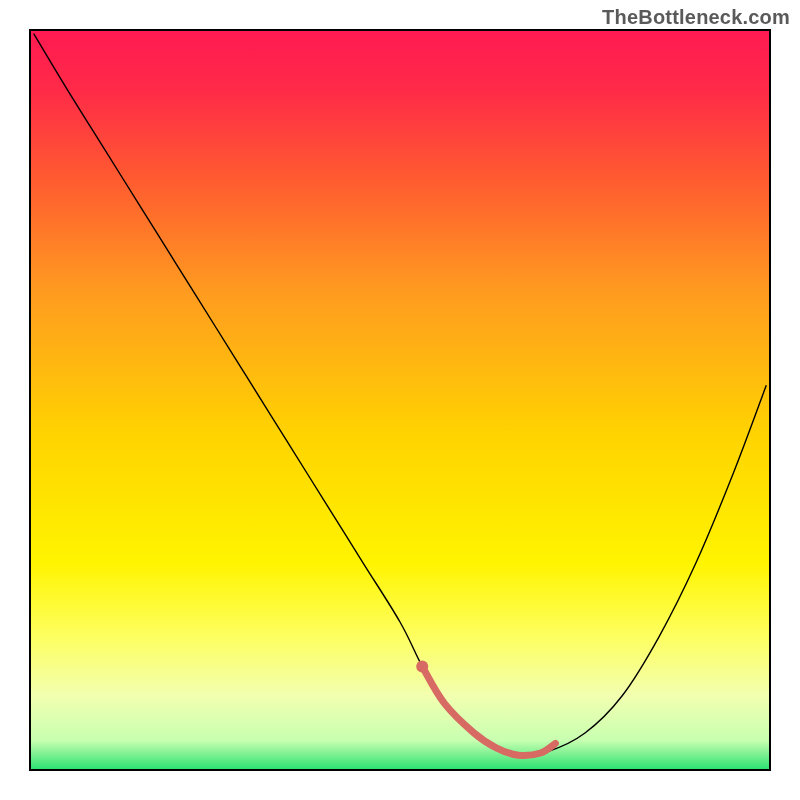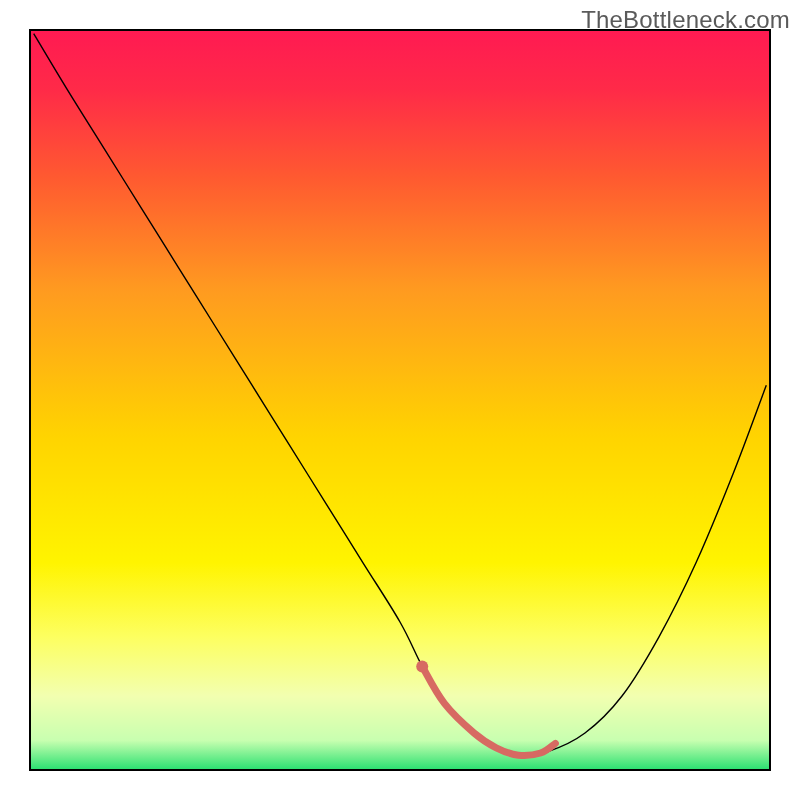--- a/index.html
+++ b/index.html
@@ -13,22 +13,22 @@
   .chart-container {
     position: relative;
     width: 800px;
     height: 800px;
     background: #ffffff;
   }
   .watermark {
     position: absolute;
     top: 6px;
     right: 10px;
-    font-size: 24px;
-    font-weight: 400;
+    font-size: 20px;
+    font-weight: 700;
     color: #5a5a5a;
     letter-spacing: 0.2px;
   }
   svg {
     display: block;
   }
 </style>
 </head>
 <body>
 

